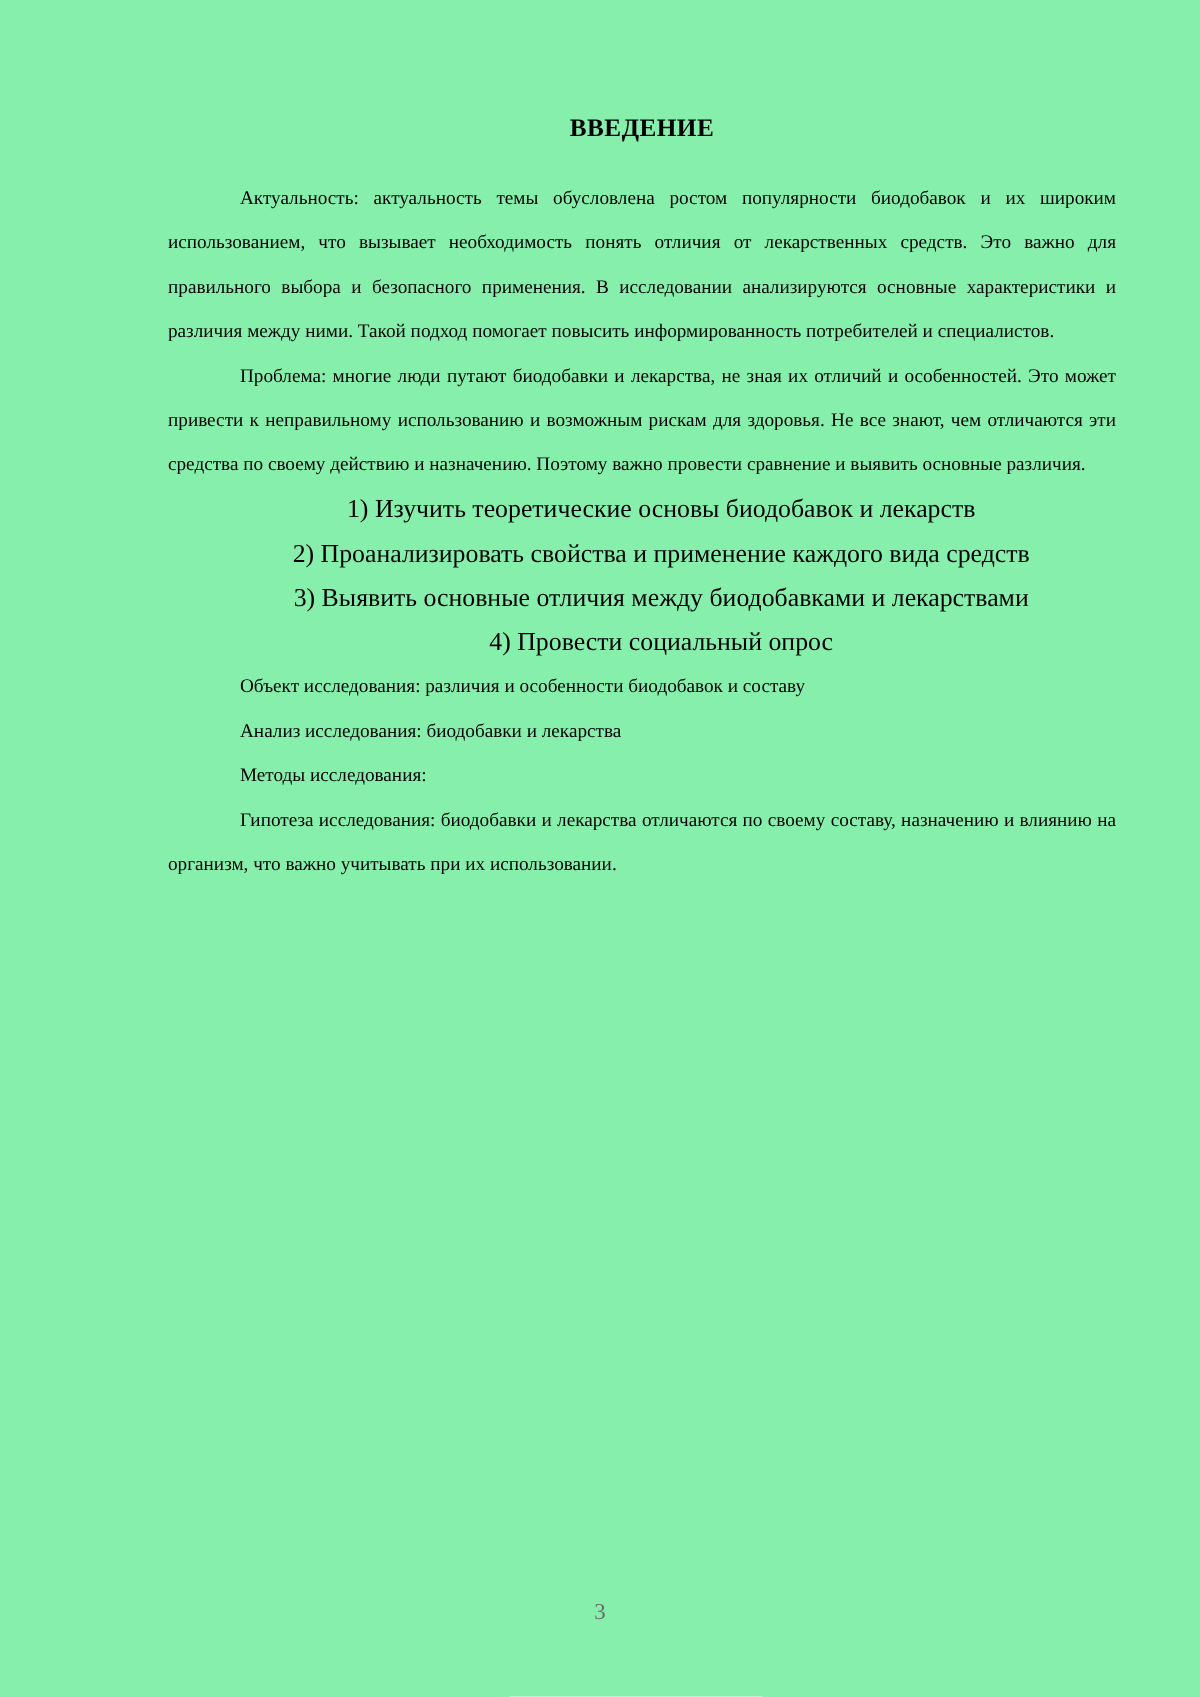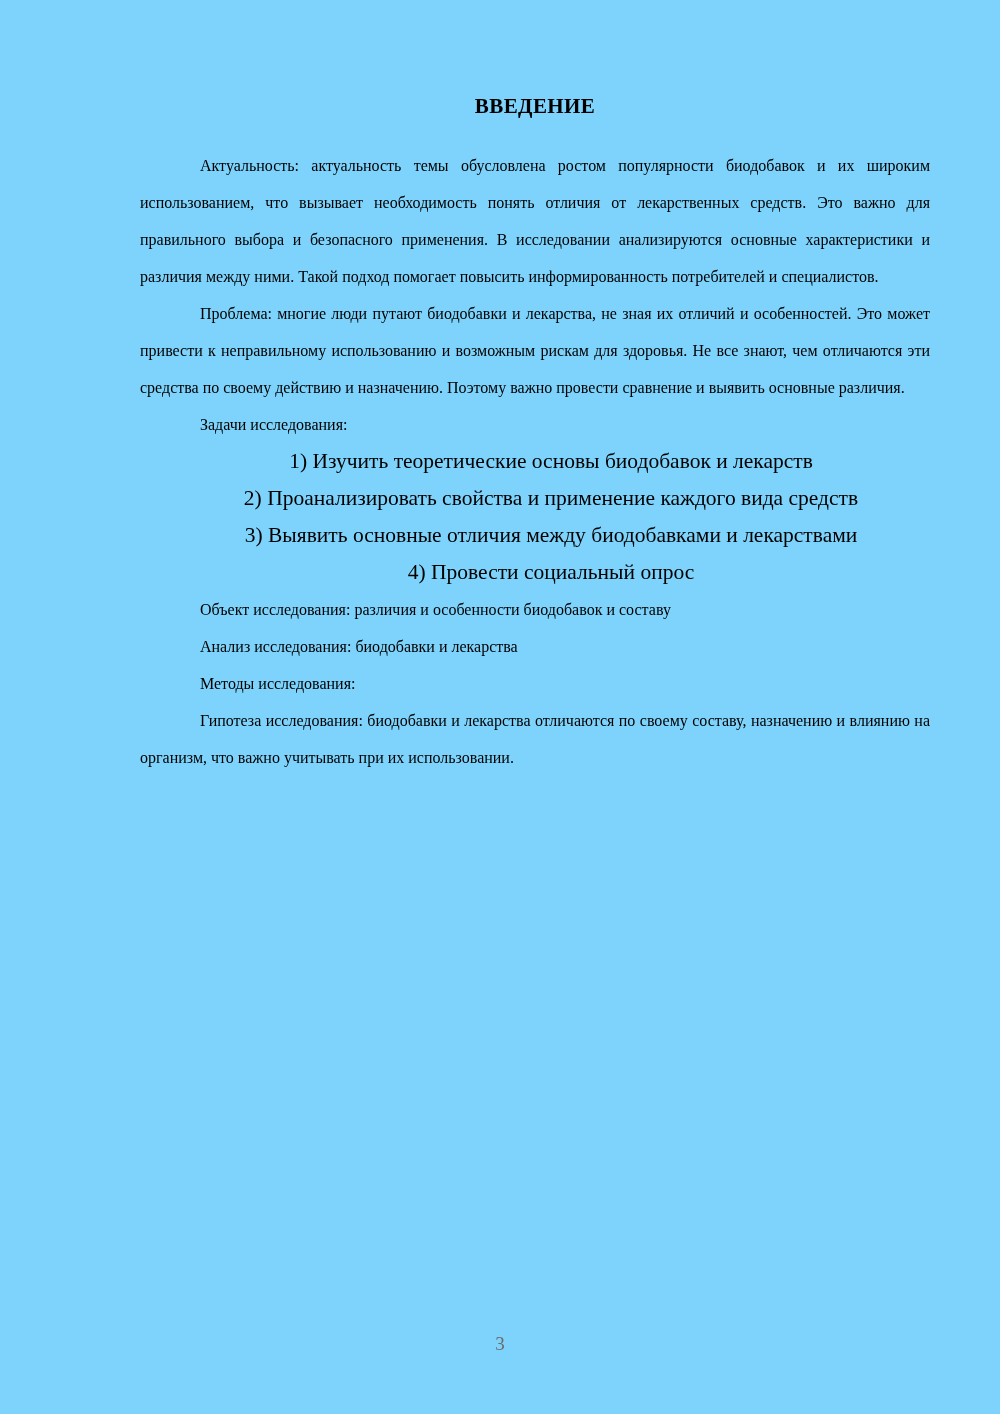--- a/index.html
+++ b/index.html
@@ -5,21 +5,21 @@
 <style>
   html, body {
     margin: 0;
     padding: 0;
     background: #ffffff;
   }
   .page {
     position: relative;
     width: 1000px;
     height: 1414px;
-    background: #7dd3fc;
+    background: #86efac;
     margin: 0 auto;
     overflow: hidden;
     font-family: "Liberation Serif", "DejaVu Serif", serif;
     color: #000000;
     box-sizing: border-box;
   }
   .content {
     position: absolute;
     left: 140px;
     top: 88px;
@@ -77,21 +77,20 @@
 
   <div class="content">
 
     <h1 class="doc-title">ВВЕДЕНИЕ</h1>
 
     <p class="para">Актуальность: актуальность темы обусловлена ростом популярности биодобавок и их широким использованием, что вызывает необходимость понять отличия от лекарственных средств. Это важно для правильного выбора и безопасного применения. В исследовании анализируются основные характеристики и различия между ними. Такой подход помогает повысить информированность потребителей и специалистов.</p>
 
     <p class="para">Проблема: многие люди путают биодобавки и лекарства, не зная их отличий и особенностей. Это может привести к неправильному использованию и возможным рискам для здоровья. Не все знают, чем отличаются эти средства по своему действию и назначению. Поэтому важно провести сравнение и выявить основные различия.</p>
 
 
-    <p class="para no-justify">Задачи исследования:</p>
 
     <ul class="list">
       <li class="list-item">1) Изучить теоретические основы биодобавок и лекарств</li>
       <li class="list-item">2) Проанализировать свойства и применение каждого вида средств</li>
       <li class="list-item">3) Выявить основные отличия между биодобавками и лекарствами</li>
       <li class="list-item">4) Провести социальный опрос</li>
     </ul>
 
     <p class="para">Объект исследования: различия и особенности биодобавок и составу</p>
 

